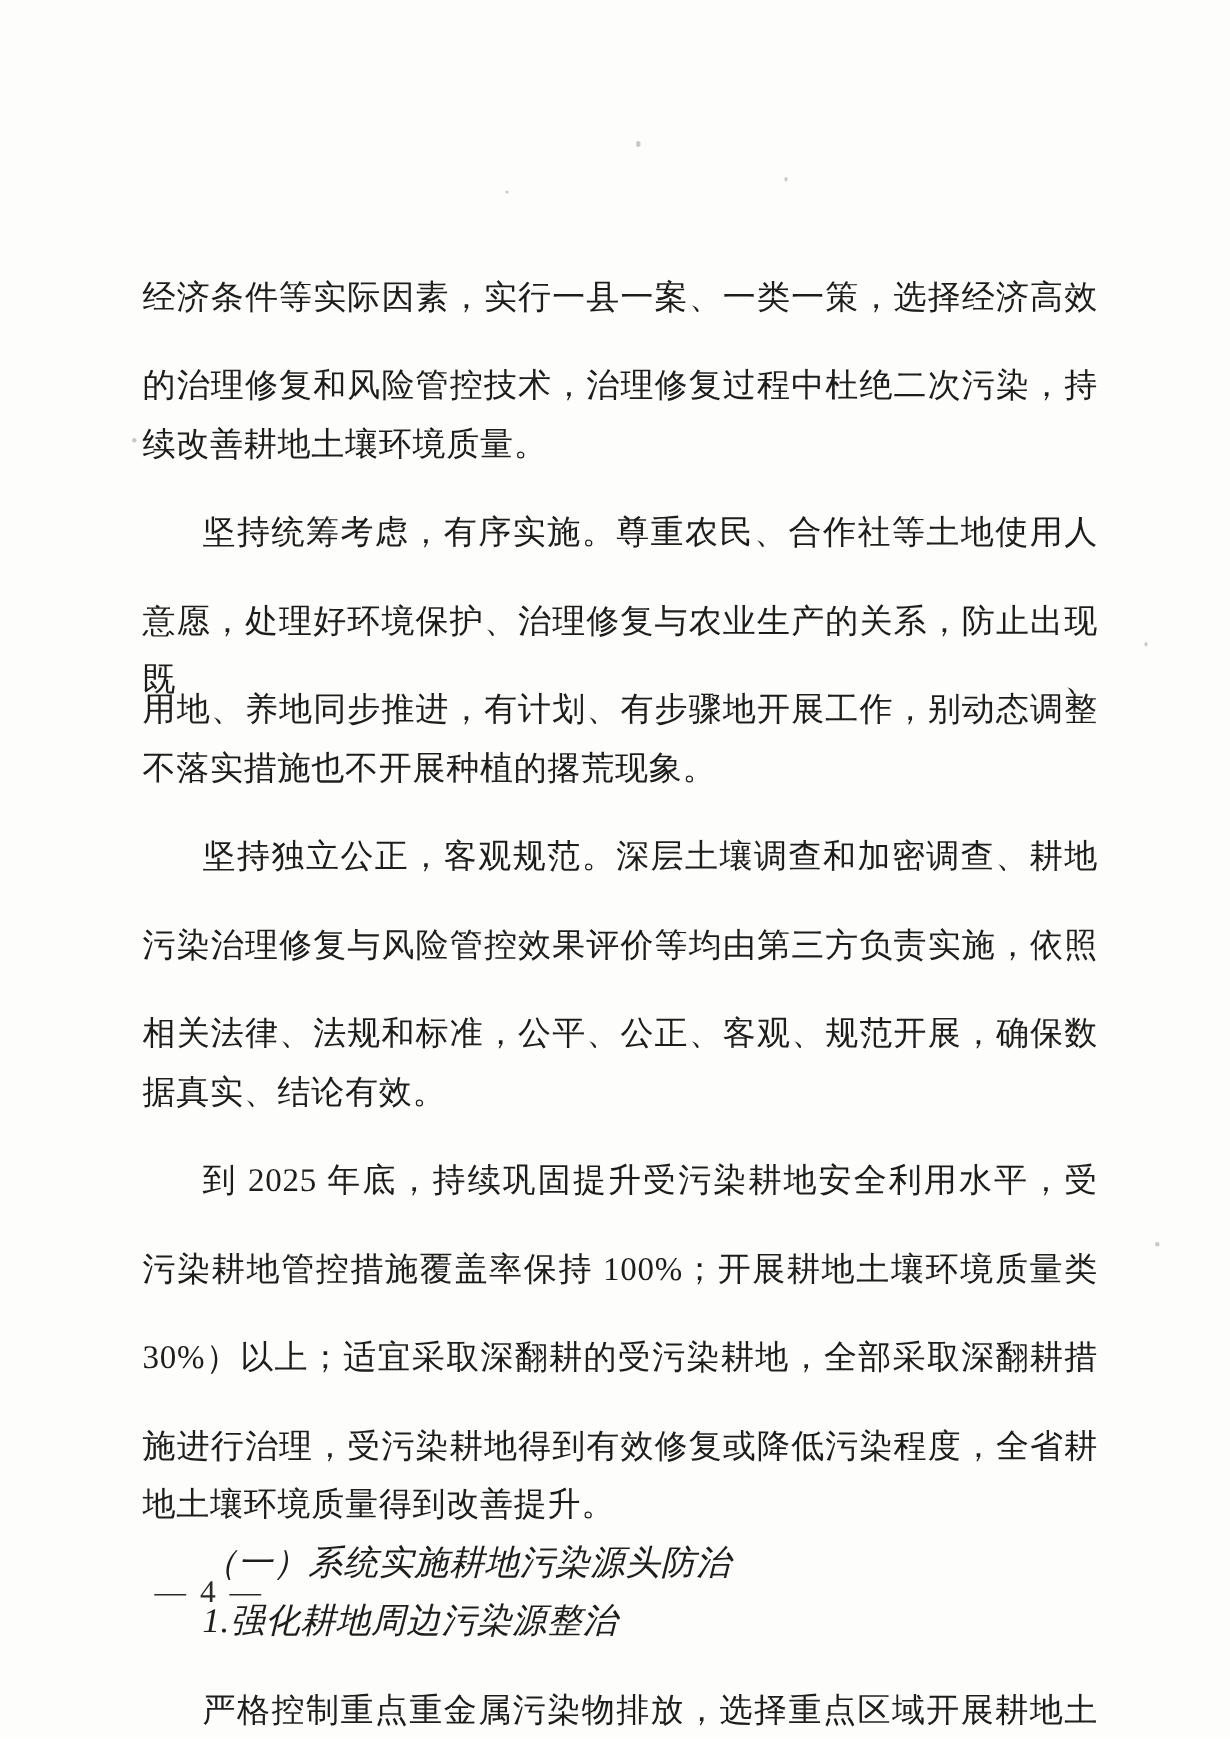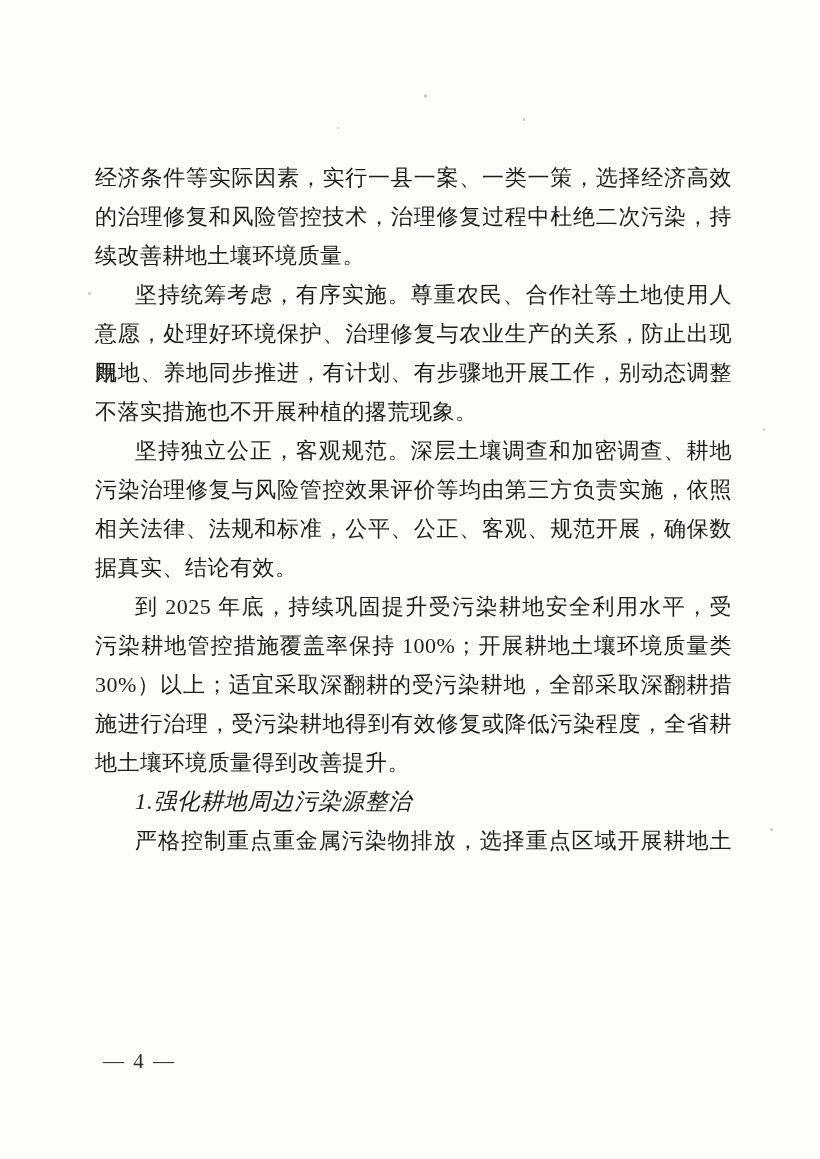--- a/index.html
+++ b/index.html
@@ -30,20 +30,21 @@
     height: 39px;
     line-height: 39px;
     font-size: 22px;
     letter-spacing: 0.5px;
     text-align: justify;
     text-align-last: left;
     color: #1d1d1d;
   }
   .line.fill {
     text-align-last: justify;
+    margin-top: 20px;
   }
   .line.indent {
     padding-left: 40px;
   }
   .line.body {
     font-family: "Liberation Serif", "DejaVu Serif", serif;
   }
   .line.heading-kai {
     font-family: "Liberation Serif", "DejaVu Serif", serif;
     font-style: italic;
@@ -100,18 +101,19 @@
       <div class="line body">不落实措施也不开展种植的撂荒现象。</div>
       <div class="line body fill indent">坚持独立公正，客观规范。深层土壤调查和加密调查、耕地</div>
       <div class="line body fill">污染治理修复与风险管控效果评价等均由第三方负责实施，依照</div>
       <div class="line body fill">相关法律、法规和标准，公平、公正、客观、规范开展，确保数</div>
       <div class="line body">据真实、结论有效。</div>
       <div class="line body fill indent">到 2025 年底，持续巩固提升受污染耕地安全利用水平，受</div>
       <div class="line body fill">污染耕地管控措施覆盖率保持 100%；开展耕地土壤环境质量类</div>
       <div class="line body fill">30%）以上；适宜采取深翻耕的受污染耕地，全部采取深翻耕措</div>
       <div class="line body fill">施进行治理，受污染耕地得到有效修复或降低污染程度，全省耕</div>
       <div class="line body">地土壤环境质量得到改善提升。</div>
+      <div class="line heading-kai indent">（一）系统实施耕地污染源头防治</div>
       <div class="line heading-kai indent">1.强化耕地周边污染源整治</div>
       <div class="line body fill indent">严格控制重点重金属污染物排放，选择重点区域开展耕地土</div>
     </main>
 
   <div class="footer">— 4 —</div>
 </div>
 
 </body></html>

